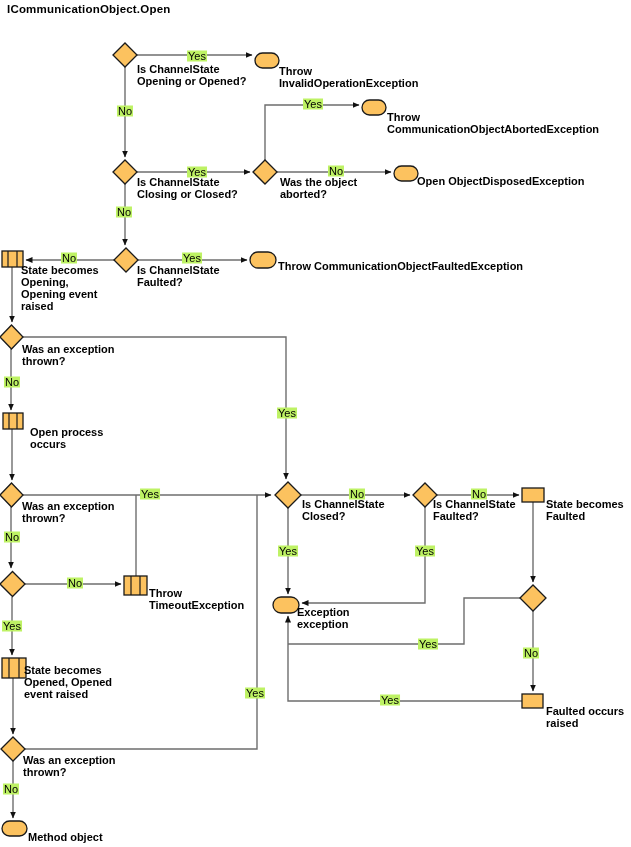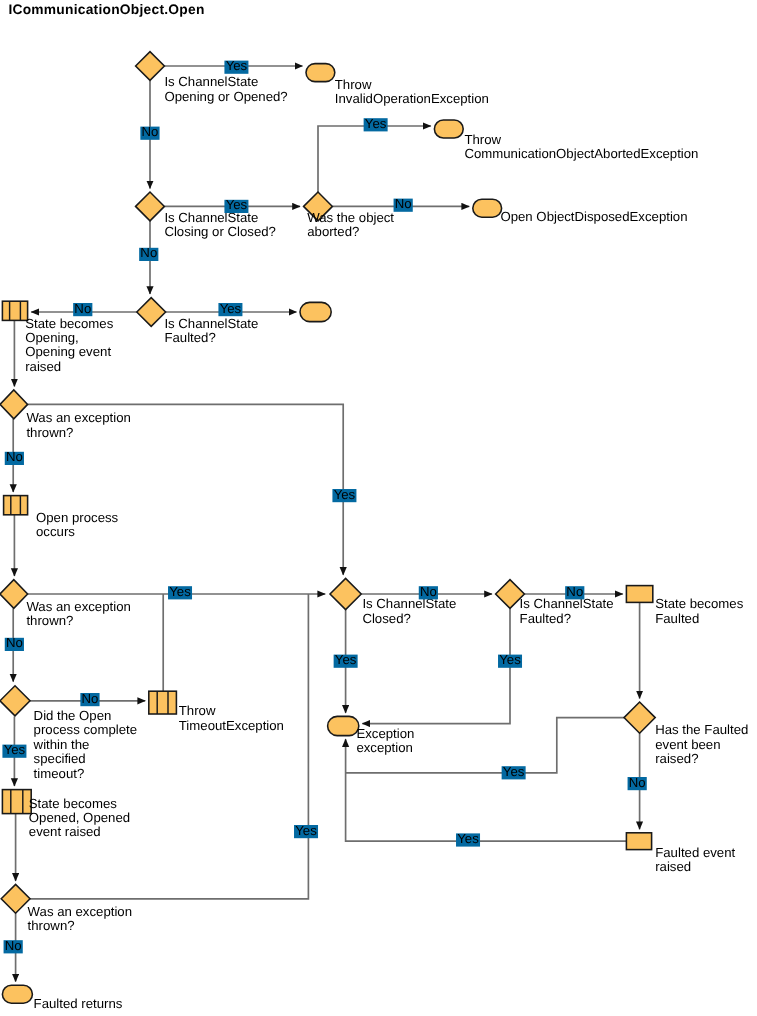--- a/index.html
+++ b/index.html
@@ -1,21 +1,21 @@
 <!DOCTYPE html>
 <html><head>
 <meta charset="utf-8">
 <style>
   html,body{margin:0;padding:0;background:#fff;}
   #canvas{position:relative;width:631px;height:847px;background:#fff;
           font-family:"Liberation Sans","DejaVu Sans",sans-serif;color:#000;overflow:hidden;}
   #wires{position:absolute;left:0;top:0;width:631px;height:847px;}
   .title{position:absolute;left:7px;top:3px;font-size:11.5px;font-weight:bold;letter-spacing:.2px;}
-  .nlabel{position:absolute;font-size:11px;line-height:12px;white-space:pre-line;}
-  .el{position:absolute;font-size:11px;line-height:11px;background:#0369a1;padding:0 1px;
+  .nlabel{position:absolute;font-size:11px;line-height:12px;white-space:pre-line;font-weight:bold;}
+  .el{position:absolute;font-size:11px;line-height:11px;background:#bef264;padding:0 1px;
       transform:translate(-50%,-50%);}
   .shape{fill:#FCC25F;stroke:#1A1A1A;stroke-width:1.3;}
   .bar{stroke:#1A1A1A;stroke-width:1.2;}
   .wire{fill:none;stroke:#6E6E6E;stroke-width:1.4;}
 </style>
 </head>
 <body>
 
 <div id="canvas">
   <div class="title">ICommunicationObject.Open</div>
@@ -99,62 +99,55 @@
     <rect class="shape" x="522" y="488" width="22" height="14"></rect>
     <rect class="shape" x="522" y="694" width="21" height="14"></rect>
   </svg>
 
   <div class="nlabel" style="left:137px;top:63px">Is ChannelState
 Opening or Opened?</div>
   <div class="nlabel" style="left:279px;top:65px">Throw
 InvalidOperationException</div>
   <div class="nlabel" style="left:137px;top:176px">Is ChannelState
 Closing or Closed?</div>
-  <div class="nlabel" style="left:256px;top:176px">Was the object
+  <div class="nlabel" style="left:280px;top:176px">Was the object
 aborted?</div>
   <div class="nlabel" style="left:387px;top:111px">Throw
 CommunicationObjectAbortedException</div>
   <div class="nlabel" style="left:417px;top:175px">Open ObjectDisposedException</div>
   <div class="nlabel" style="left:137px;top:264px">Is ChannelState
 Faulted?</div>
+  <div class="nlabel" style="left:278px;top:260px">Throw CommunicationObjectFaultedException</div>
   <div class="nlabel" style="left:21px;top:264px">State becomes
 Opening,
 Opening event
 raised</div>
   <div class="nlabel" style="left:22px;top:343px">Was an exception
 thrown?</div>
   <div class="nlabel" style="left:30px;top:426px">Open process
 occurs</div>
   <div class="nlabel" style="left:22px;top:500px">Was an exception
 thrown?</div>
-  <div class="nlabel" style="left:28px;top:591px">Did the Open
-process complete
-within the
-specified
-timeout?</div>
   <div class="nlabel" style="left:149px;top:587px">Throw
 TimeoutException</div>
   <div class="nlabel" style="left:24px;top:664px">State becomes
 Opened, Opened
 event raised</div>
   <div class="nlabel" style="left:23px;top:754px">Was an exception
 thrown?</div>
-  <div class="nlabel" style="left:28px;top:831px">Faulted returns</div>
+  <div class="nlabel" style="left:28px;top:831px">Method object</div>
   <div class="nlabel" style="left:302px;top:498px">Is ChannelState
 Closed?</div>
   <div class="nlabel" style="left:433px;top:498px">Is ChannelState
 Faulted?</div>
   <div class="nlabel" style="left:546px;top:498px">State becomes
 Faulted</div>
   <div class="nlabel" style="left:297px;top:606px">Exception
 exception</div>
-  <div class="nlabel" style="left:546px;top:603px">Has the Faulted
-event been
-raised?</div>
-  <div class="nlabel" style="left:546px;top:705px">Faulted event
+  <div class="nlabel" style="left:546px;top:705px">Faulted occurs
 raised</div>
 
   <span class="el" style="left:197px;top:56px">Yes</span>
   <span class="el" style="left:125px;top:111px">No</span>
   <span class="el" style="left:197px;top:172px">Yes</span>
   <span class="el" style="left:313px;top:104px">Yes</span>
   <span class="el" style="left:336px;top:171px">No</span>
   <span class="el" style="left:124px;top:212px">No</span>
   <span class="el" style="left:192px;top:258px">Yes</span>
   <span class="el" style="left:69px;top:258px">No</span>

